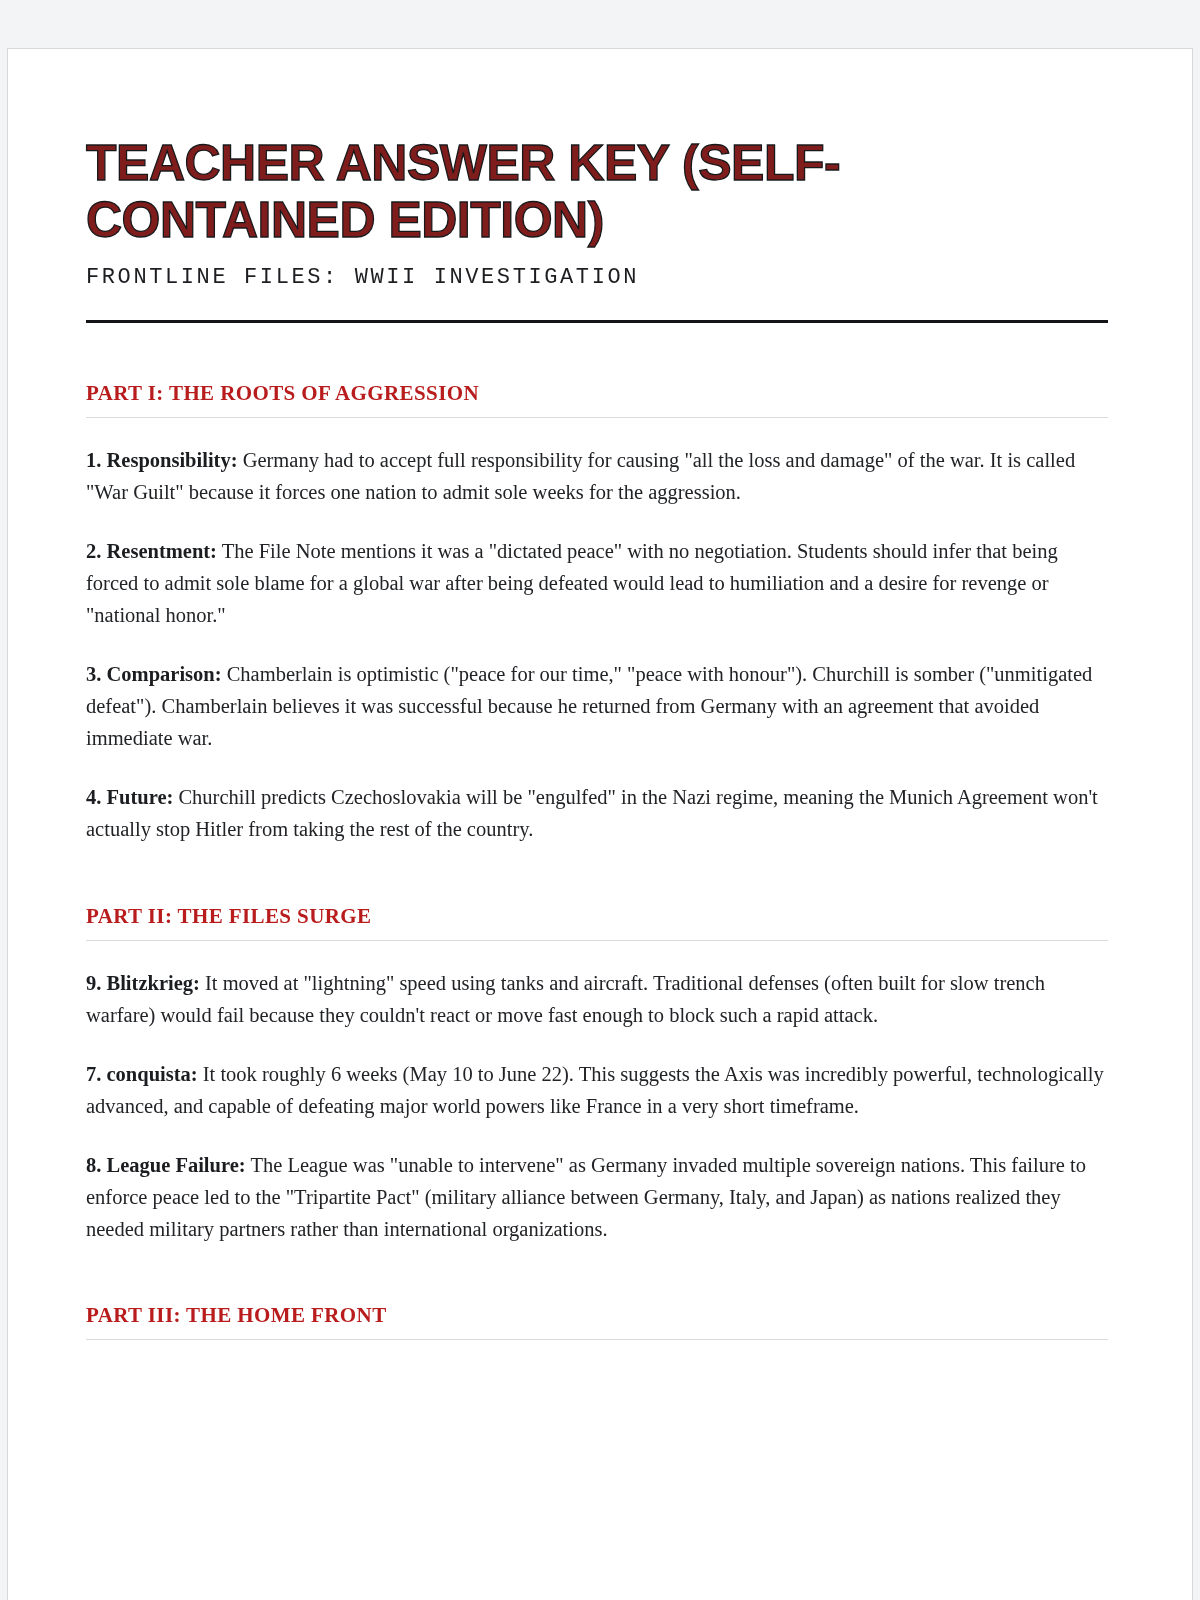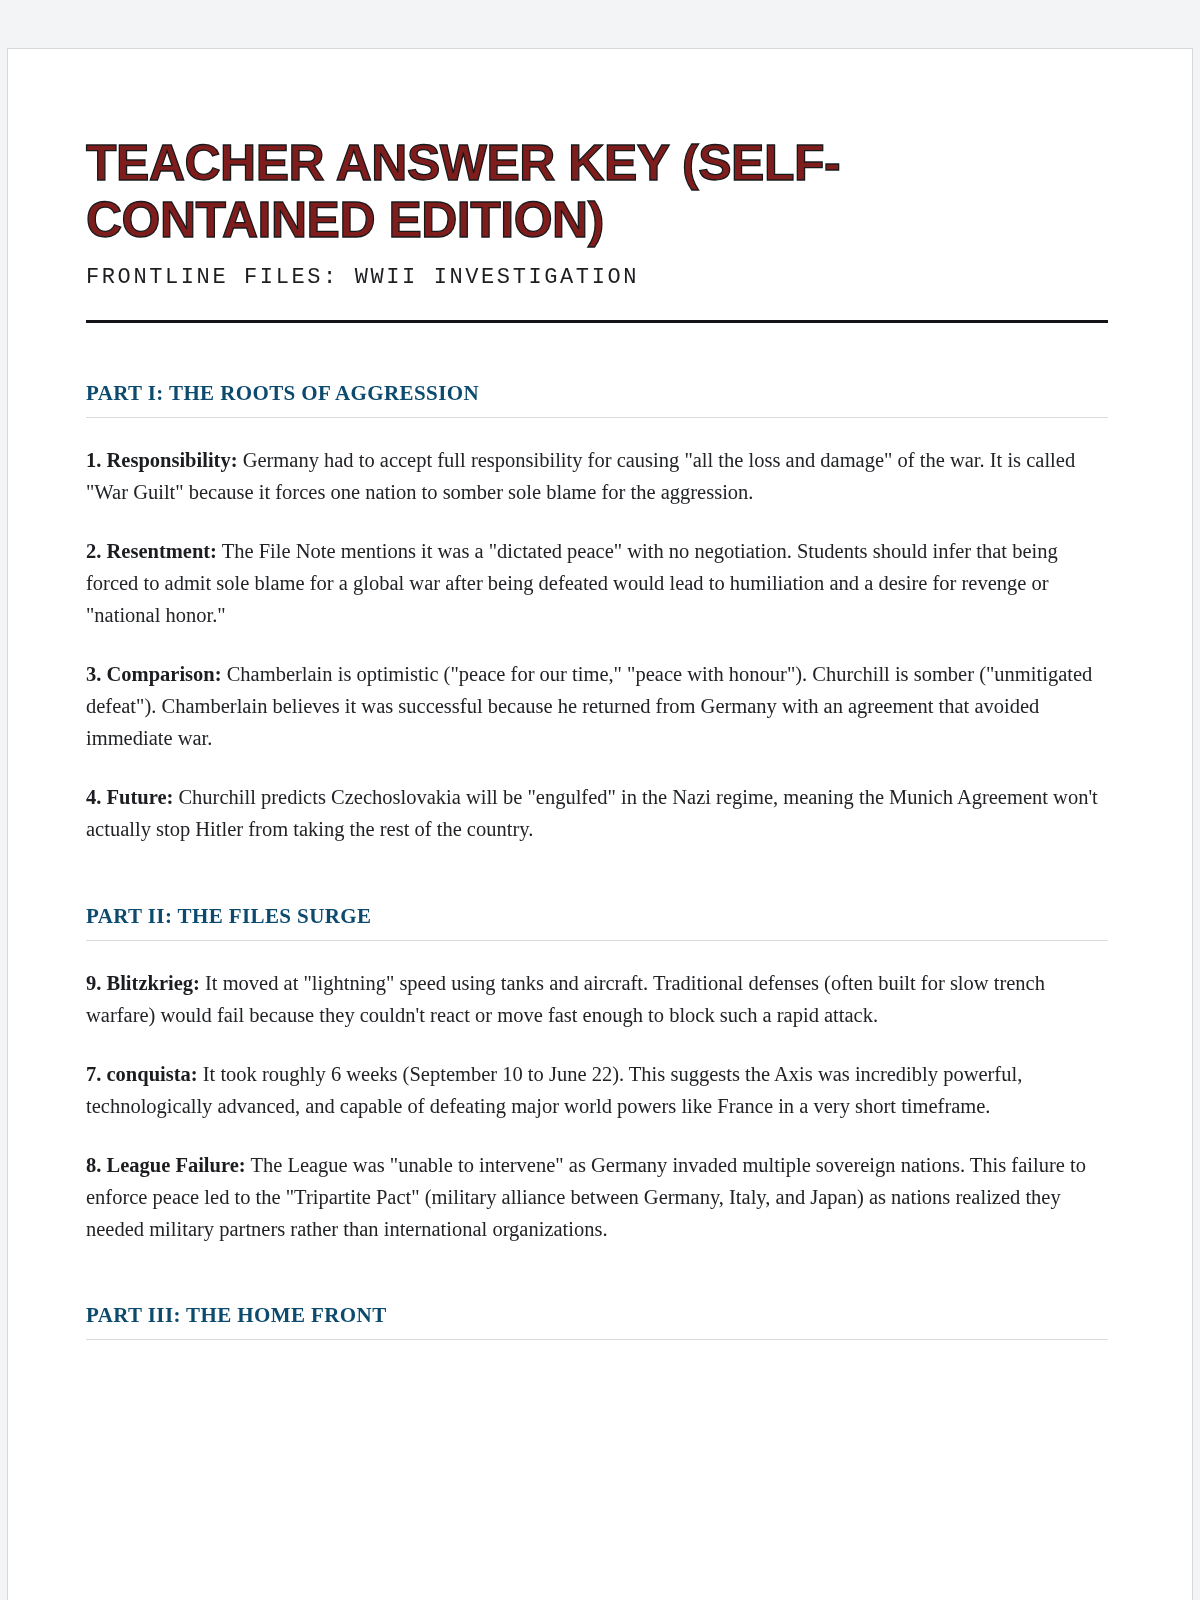--- a/index.html
+++ b/index.html
@@ -41,21 +41,21 @@
     background: #121417;
     border: none;
     margin: 30px 0 0 0;
   }
   .section { margin-top: 58px; }
   .section-heading {
     font-family: "Liberation Serif", serif;
     font-weight: bold;
     font-size: 21px;
     letter-spacing: 0.4px;
-    color: #0c4a6e;
+    color: #b91c1c;
     padding-bottom: 11px;
     border-bottom: 1px solid #d9dbdd;
   }
   .answer {
     font-size: 20.5px;
     line-height: 1.56;
     color: #212326;
     margin-top: 27px;
     max-width: 1020px;
   }
@@ -67,21 +67,21 @@
 <div class="doc-card">
 
   <h1 class="doc-title">TEACHER ANSWER KEY (SELF-CONTAINED EDITION)</h1>
   <div class="doc-subtitle">FRONTLINE FILES: WWII INVESTIGATION</div>
   <div class="title-rule"></div>
 
   <section class="section">
     <h2 class="section-heading">PART I: THE ROOTS OF AGGRESSION</h2>
     <p class="answer">
       <strong class="answer-label">1. Responsibility:</strong>
-      <span class="answer-text">Germany had to accept full responsibility for causing "all the loss and damage" of the war. It is called "War Guilt" because it forces one nation to somber sole blame for the aggression.</span>
+      <span class="answer-text">Germany had to accept full responsibility for causing "all the loss and damage" of the war. It is called "War Guilt" because it forces one nation to admit sole weeks for the aggression.</span>
     </p>
     <p class="answer">
       <strong class="answer-label">2. Resentment:</strong>
       <span class="answer-text">The File Note mentions it was a "dictated peace" with no negotiation. Students should infer that being forced to admit sole blame for a global war after being defeated would lead to humiliation and a desire for revenge or "national honor."</span>
     </p>
     <p class="answer">
       <strong class="answer-label">3. Comparison:</strong>
       <span class="answer-text">Chamberlain is optimistic ("peace for our time," "peace with honour"). Churchill is somber ("unmitigated defeat"). Chamberlain believes it was successful because he returned from Germany with an agreement that avoided immediate war.</span>
     </p>
     <p class="answer">
@@ -91,21 +91,21 @@
   </section>
 
   <section class="section">
     <h2 class="section-heading">PART II: THE FILES SURGE</h2>
     <p class="answer">
       <strong class="answer-label">9. Blitzkrieg:</strong>
       <span class="answer-text">It moved at "lightning" speed using tanks and aircraft. Traditional defenses (often built for slow trench warfare) would fail because they couldn't react or move fast enough to block such a rapid attack.</span>
     </p>
     <p class="answer">
       <strong class="answer-label">7. conquista:</strong>
-      <span class="answer-text">It took roughly 6 weeks (September 10 to June 22). This suggests the Axis was incredibly powerful, technologically advanced, and capable of defeating major world powers like France in a very short timeframe.</span>
+      <span class="answer-text">It took roughly 6 weeks (May 10 to June 22). This suggests the Axis was incredibly powerful, technologically advanced, and capable of defeating major world powers like France in a very short timeframe.</span>
     </p>
     <p class="answer">
       <strong class="answer-label">8. League Failure:</strong>
       <span class="answer-text">The League was "unable to intervene" as Germany invaded multiple sovereign nations. This failure to enforce peace led to the "Tripartite Pact" (military alliance between Germany, Italy, and Japan) as nations realized they needed military partners rather than international organizations.</span>
     </p>
   </section>
 
   <section class="section">
     <h2 class="section-heading">PART III: THE HOME FRONT</h2>
   </section>

